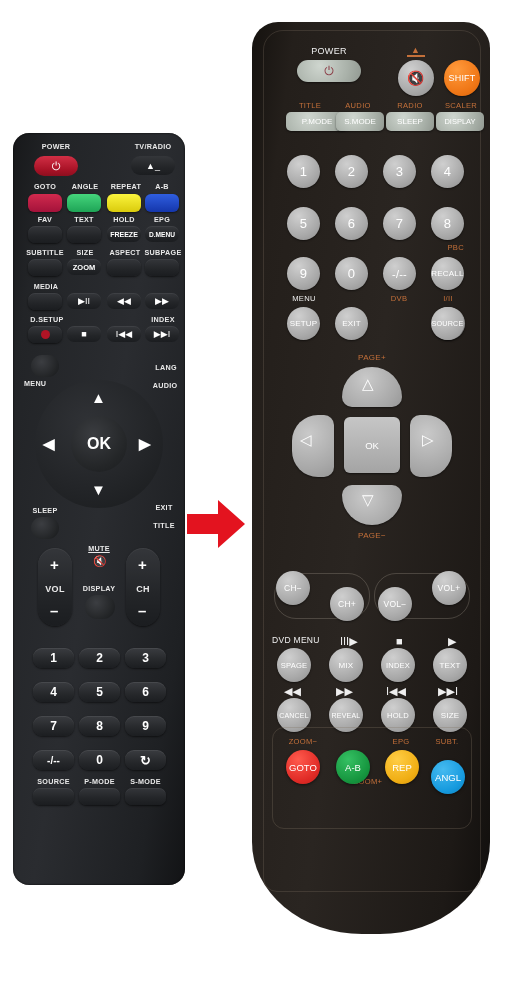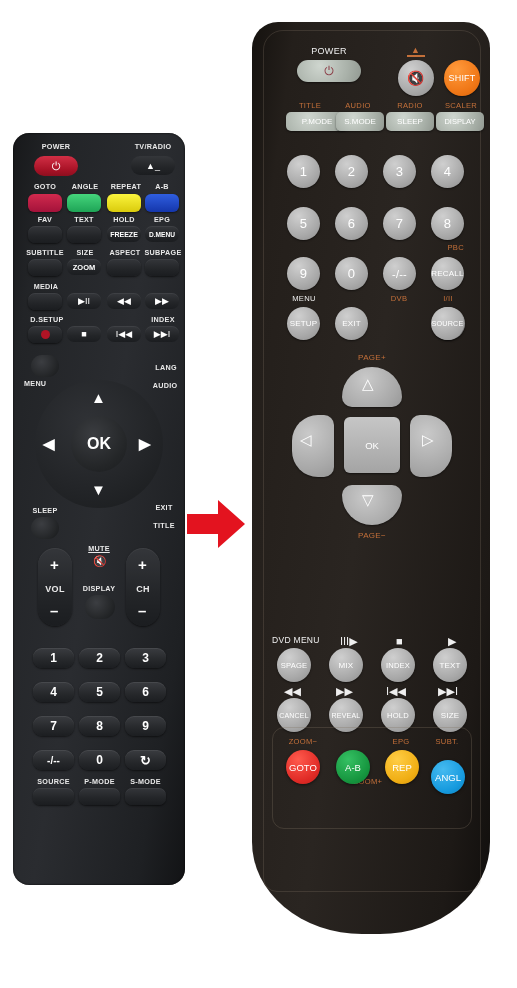--- a/index.html
+++ b/index.html
@@ -258,20 +258,28 @@
     <div class="r-dpadarm" style="left:50px;top:118px;width:60px;height:40px;border-radius:10px 10px 30px 30px;"></div>
     <div class="r-sq" style="left:52px;top:50px;width:56px;height:56px;border-radius:6px;">OK</div>
     <div style="position:absolute;left:70px;top:8px;color:#fff;font-size:15px;">△</div>
     <div style="position:absolute;left:8px;top:64px;color:#fff;font-size:15px;">◁</div>
     <div style="position:absolute;left:130px;top:64px;color:#fff;font-size:15px;">▷</div>
     <div style="position:absolute;left:70px;top:124px;color:#fff;font-size:15px;">▽</div>
   </div>
 
   <div class="r-lbl o" style="left:94px;top:510px;width:52px;font-size:8px;">PAGE−</div>
 
+  <div id="r-chvolbox">
+    <div style="position:absolute;left:0;top:0;width:94px;height:44px;border:1px solid rgba(150,140,130,.35);border-radius:22px;"></div>
+    <div style="position:absolute;left:100px;top:0;width:94px;height:44px;border:1px solid rgba(150,140,130,.35);border-radius:22px;"></div>
+    <div class="r-rd" style="left:2px;top:-2px;width:34px;height:34px;font-size:8.5px;">CH−</div>
+    <div class="r-rd" style="left:56px;top:14px;width:34px;height:34px;font-size:8.5px;">CH+</div>
+    <div class="r-rd" style="left:104px;top:14px;width:34px;height:34px;font-size:8.5px;">VOL−</div>
+    <div class="r-rd" style="left:158px;top:-2px;width:34px;height:34px;font-size:8.5px;">VOL+</div>
+  </div>
 
   <div class="r-lbl w" style="left:20px;top:614px;width:66px;text-align:left;font-size:8.5px;">DVD MENU</div>
   <div class="r-ico" style="left:88px;top:614px;">III▶</div>
   <div class="r-ico" style="left:144px;top:614px;">■</div>
   <div class="r-ico" style="left:196px;top:614px;">▶</div>
 
   <div class="r-rd" style="left:25px;top:626px;width:34px;height:34px;font-size:7.6px;">SPAGE</div>
   <div class="r-rd" style="left:77px;top:626px;width:34px;height:34px;">MIX</div>
   <div class="r-rd" style="left:129px;top:626px;width:34px;height:34px;font-size:7.6px;">INDEX</div>
   <div class="r-rd" style="left:181px;top:626px;width:34px;height:34px;">TEXT</div>

